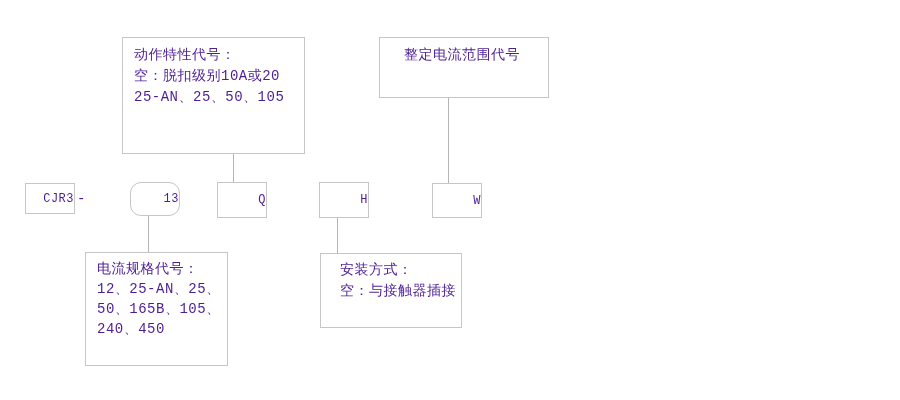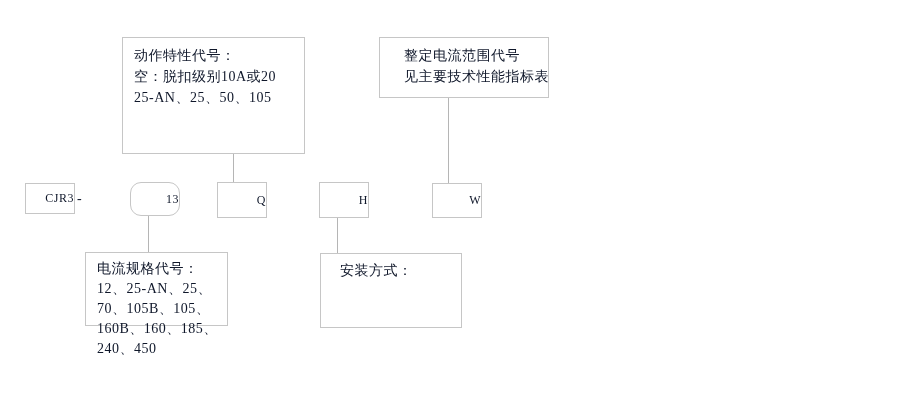--- a/index.html
+++ b/index.html
@@ -5,22 +5,22 @@
   html, body {
     margin: 0;
     padding: 0;
     background: #ffffff;
   }
   #stage {
     position: relative;
     width: 900px;
     height: 400px;
     background: #ffffff;
-    font-family: Liberation Serif, serif;
-    color: #0f172a;
+    font-family: Liberation Mono, monospace;
+    color: #4c1d95;
     overflow: hidden;
   }
   .callout {
     position: absolute;
     border: 1px solid #c6c6c6;
     background: #ffffff;
     font-size: 14px;
     line-height: 21px;
     padding: 7px 8px 0 11px;
     box-sizing: border-box;
@@ -49,21 +49,21 @@
   }
   .vline {
     position: absolute;
     width: 1px;
     background: #b5b5b5;
   }
 
   
   #callout-action   { left: 122px; top: 37px;  width: 183px; height: 117px; }
   #callout-range    { left: 379px; top: 37px;  width: 170px; height: 61px; padding-left: 24px;  }
-  #callout-current  { left: 85px;  top: 252px; width: 143px; height: 74px; line-height: 20px; padding-top: 6px;}
+  #callout-current  { left: 85px;  top: 252px; width: 143px; height: 114px; line-height: 20px; padding-top: 6px;}
   #callout-mounting { left: 320px; top: 253px; width: 142px; height: 75px;  line-height: 21px; padding-top: 6px; padding-left: 19px;}
 
   #box-prefix { left: 25px;  top: 183px; width: 49px; height: 31px; }
   #dash-sep   { left: 77px;  top: 183px; height: 31px; }
   #box-13     { left: 130px; top: 182px; width: 38px; height: 34px; border-radius: 11px; }
   #box-q      { left: 217px; top: 182px; width: 36px; height: 36px; }
   #box-h      { left: 319px; top: 182px; width: 37px; height: 36px; }
   #box-w      { left: 432px; top: 183px; width: 38px; height: 35px; }
 
   #line-action-q   { left: 233px; top: 154px; height: 28px; }
@@ -77,21 +77,20 @@
 <div id="stage">
 
   <div class="callout" id="callout-action">
     <div class="line">动作特性代号：</div>
     <div class="line">空：脱扣级别10A或20</div>
     <div class="line">25-AN、25、50、105</div>
   </div>
 
   <div class="callout" id="callout-range">
     <div class="line">整定电流范围代号</div>
-    <div class="line">见主要技术性能指标表</div>
   </div>
 
   <div class="code-box" id="box-prefix">
     <span>CJR3</span>
   </div>
   <div class="dash" id="dash-sep">
     <span>-</span>
   </div>
   <div class="code-box" id="box-13">
     <span>13</span>
@@ -102,27 +101,27 @@
   <div class="code-box" id="box-h">
     <span>H</span>
   </div>
   <div class="code-box" id="box-w">
     <span>W</span>
   </div>
 
   <div class="callout" id="callout-current">
     <div class="line">电流规格代号：</div>
     <div class="line">12、25-AN、25、</div>
-    <div class="line">70、105B、105、</div>
-    <div class="line">160B、160、185、</div>
+    <div class="line">50、165B、105、</div>
     <div class="line">240、450</div>
   </div>
 
   <div class="callout" id="callout-mounting">
     <div class="line">安装方式：</div>
+    <div class="line">空：与接触器插接</div>
   </div>
 
   <div class="vline" id="line-action-q"></div>
   <div class="vline" id="line-range-w"></div>
   <div class="vline" id="line-13-current"></div>
   <div class="vline" id="line-h-mounting"></div>
 
 </div>
 
 </body></html>

